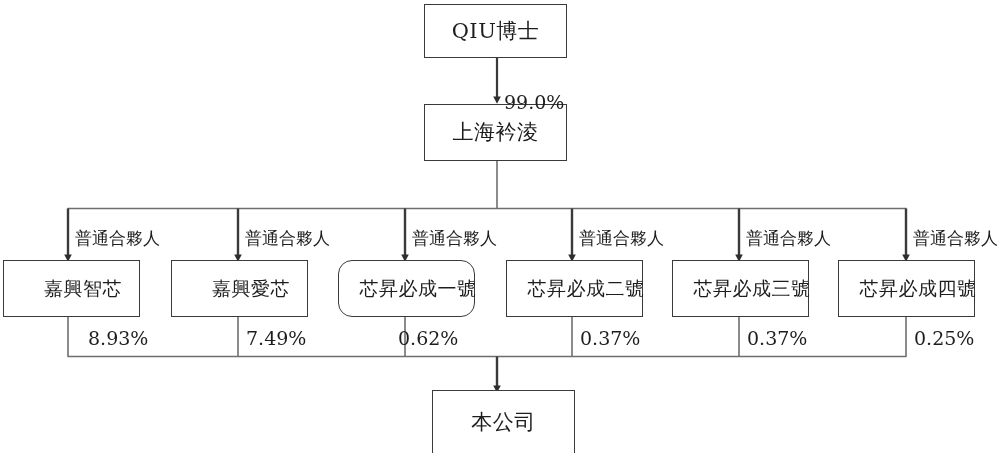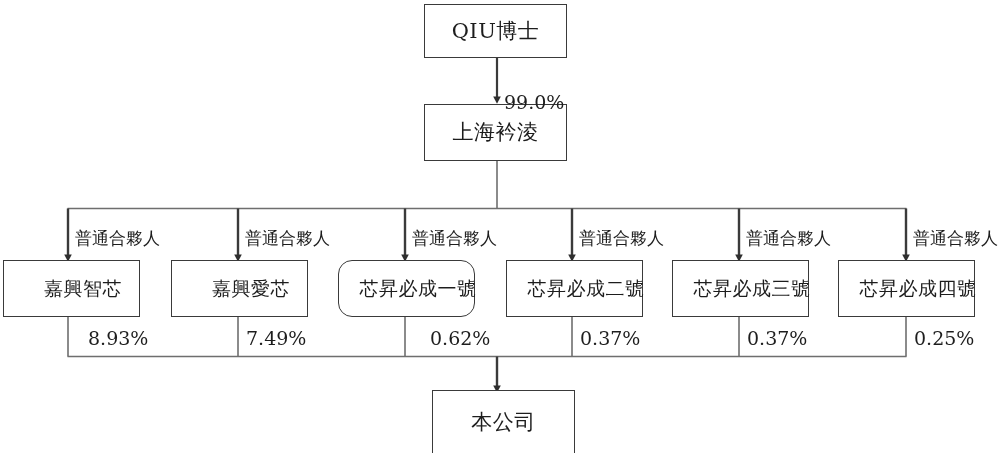--- a/index.html
+++ b/index.html
@@ -146,18 +146,18 @@
 
   <div class="edge-label lbl-role" style="left:75px; top:230px;">普通合夥人</div>
   <div class="edge-label lbl-role" style="left:245px; top:230px;">普通合夥人</div>
   <div class="edge-label lbl-role" style="left:412px; top:230px;">普通合夥人</div>
   <div class="edge-label lbl-role" style="left:579px; top:230px;">普通合夥人</div>
   <div class="edge-label lbl-role" style="left:746px; top:230px;">普通合夥人</div>
   <div class="edge-label lbl-role" style="left:913px; top:230px;">普通合夥人</div>
 
   <div class="edge-label lbl-pct-leaf" style="left:88px; top:329px;">8.93%</div>
   <div class="edge-label lbl-pct-leaf" style="left:246px; top:329px;">7.49%</div>
-  <div class="edge-label lbl-pct-leaf" style="left:430px; top:329px;">0.62%</div>
+  <div class="edge-label lbl-pct-leaf" style="left:398px; top:329px;">0.62%</div>
   <div class="edge-label lbl-pct-leaf" style="left:580px; top:329px;">0.37%</div>
   <div class="edge-label lbl-pct-leaf" style="left:747px; top:329px;">0.37%</div>
   <div class="edge-label lbl-pct-leaf" style="left:914px; top:329px;">0.25%</div>
 
 </div>
 
 </body></html>

